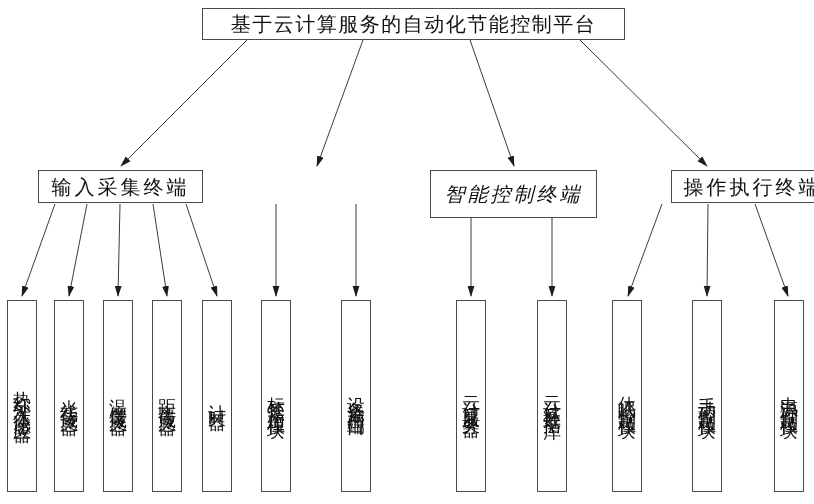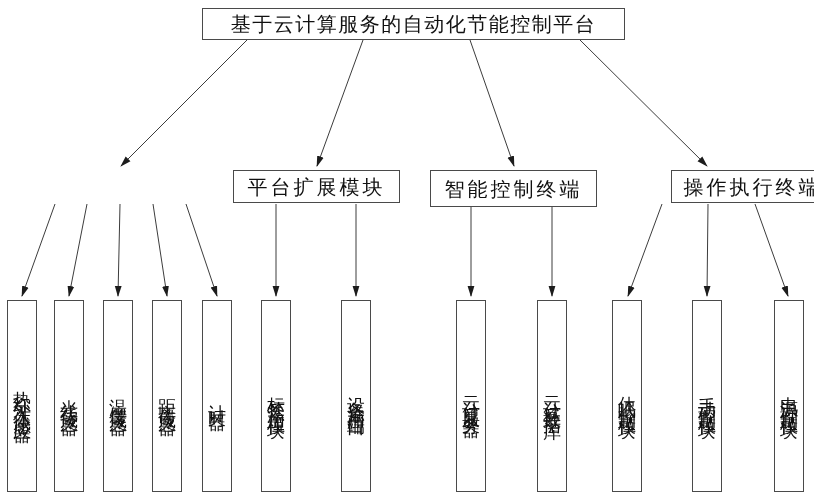--- a/index.html
+++ b/index.html
@@ -86,22 +86,22 @@
     <line class="arrow" x1="471" y1="204" x2="471" y2="296" marker-end="url(#ah)"></line>
     <line class="arrow" x1="552" y1="204" x2="552" y2="296" marker-end="url(#ah)"></line>
 
     <line class="arrow" x1="662" y1="204" x2="628" y2="296" marker-end="url(#ah)"></line>
     <line class="arrow" x1="708" y1="204" x2="707" y2="296" marker-end="url(#ah)"></line>
     <line class="arrow" x1="755" y1="204" x2="788" y2="296" marker-end="url(#ah)"></line>
   </svg>
 
   <div class="box root" style="left:202px; top:8px; width:423px; height:32px;">基于云计算服务的自动化节能控制平台</div>
 
-  <div class="box l2" style="left:233px; top:170px; width:167px; height:33px;">平台扩展模块</div>
-  <div class="box l2" style="left:430px; top:170px; width:167px; height:37px;">智能控制终端</div>
+  <div class="box l2" style="left:38px; top:170px; width:165px; height:33px;">输入采集终端</div>
+  <div class="box l2" style="left:430px; top:170px; width:167px; height:48px;font-style:italic;">智能控制终端</div>
   <div class="box l2" style="left:627px; top:170px; width:163px; height:33px;margin-left:44px;">操作执行终端</div>
 
   <div class="box vbox" style="left:7px; top:300px; width:30px; height:192px;">热红外人体感应器</div>
   <div class="box vbox" style="left:54px; top:300px; width:30px; height:192px;">光线传感器</div>
   <div class="box vbox" style="left:103px; top:300px; width:30px; height:192px;">温度传感器</div>
   <div class="box vbox" style="left:152px; top:300px; width:30px; height:192px;">距离传感器</div>
   <div class="box vbox" style="left:202px; top:300px; width:30px; height:192px;">计时器</div>
 
   <div class="box vbox" style="left:261px; top:300px; width:30px; height:192px;">标签添加模块</div>
   <div class="box vbox" style="left:341px; top:300px; width:30px; height:192px;">设备添加端口</div>

